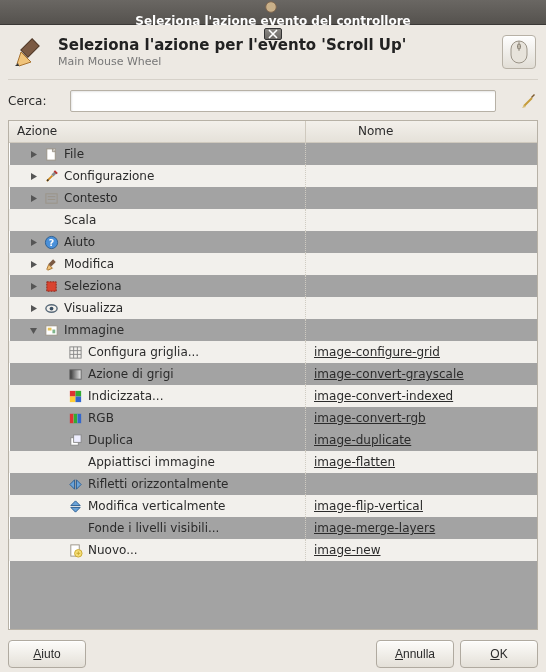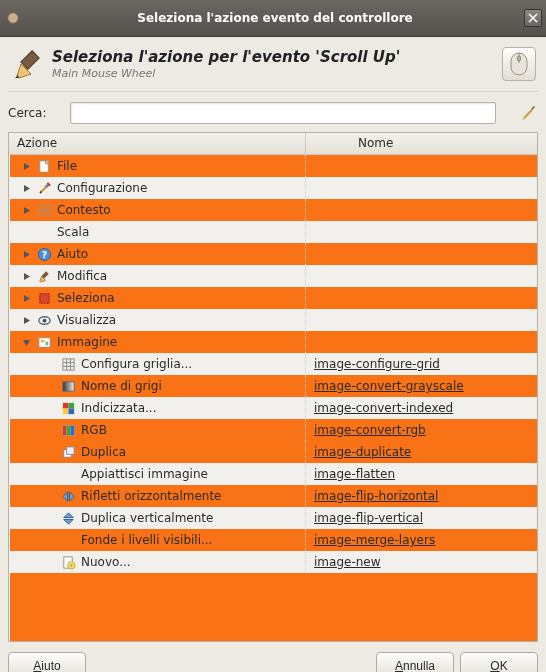--- a/index.html
+++ b/index.html
@@ -6,43 +6,43 @@
 body {
   font-family: "DejaVu Sans", "Liberation Sans", sans-serif;
   font-size: 12px;
   background: #ede9e3;
   color: #2b2b2b;
   width: 546px;
   height: 672px;
   overflow: hidden;
 }
 .titlebar {
-  height: 37px;
+  height: 25px;
   background: linear-gradient(#6a6763, #55524e);
   display: flex;
   align-items: center;
   padding: 0 4px;
   color: #fff;
   font-weight: bold;
   border-bottom: 1px solid #3a3836;
+  flex-direction: column;
 }
 .titlebar .icon-slot { width: 18px; height: 18px; display:flex; align-items:center; justify-content:center; margin-right:4px;}
 .titlebar .ttext { flex:1; text-align:center; font-size:12px; }
 .titlebar .winbtn {
   width: 18px; height: 18px; border:1px solid #333; border-radius:2px;
   background: linear-gradient(#8b8884,#6b6864);
   display:flex; align-items:center; justify-content:center;
   color:#fff; font-size:11px; font-weight:bold;
 }
 .dialog-body { padding: 6px 8px 8px 8px; }
 .header {
-  display:flex; align-items:center; gap:4px;
+  display:flex; align-items:center; gap:10px;
   padding: 2px 2px 8px 2px;
   border-bottom: 1px solid #d6d1c9;
-  font-style: italic;
 }
 .header .hicon {
   width: 38px; height:38px;
   display:flex; align-items:center; justify-content:center;
 }
 .header .htxt { flex:1; }
 .header .htxt .htitle { font-size: 15px; font-weight: bold; color:#222; }
 .header .htxt .hsub { font-size: 11px; color: #777; margin-top:1px;}
 .header .ricon {
   width: 34px; height: 34px;
@@ -61,21 +61,21 @@
   flex:1; height:22px;
   background:#fff; border:1px solid #b7b1a6;
   border-radius:2px; padding: 0 4px;
   font-size:12px;
   box-shadow: inset 1px 1px 2px rgba(0,0,0,0.1);
 }
 .broom { width:18px; height:18px; display:flex; align-items:center; justify-content:center;}
 
 .tree-wrap {
   border: 1px solid #b7b1a6;
-  background: #f97316;
+  background: #a3a3a3;
   box-shadow: inset 1px 1px 0 #fff;
   height: 510px;
   position: relative;
 }
 .tree-head {
   display:flex;
   background: linear-gradient(#f3f0eb,#e5e1d9);
   border-bottom: 1px solid #cfc9be;
   height: 22px;
 }
@@ -100,21 +100,21 @@
   display:flex;
   height: 22px;
   align-items:center;
 }
 .row.alt { background: #f2f0ec; }
 .row .cell1 {
   width: 297px;
   display:flex; align-items:center;
   border-right: 1px dotted #d0ccc2;
   height:100%;
-  padding-left: 9px;
+  padding-left: 16px;
   gap: 2px;
 }
 .row .cell2 {
   flex:1; padding-left: 8px;
   color:#2b2b2b;
   text-decoration:underline;
 }
 .expander {
   width: 12px; height:12px;
   display:flex; align-items:center; justify-content:center;
@@ -382,21 +382,21 @@
               <svg width="15" height="15" viewBox="0 0 16 16">
                 <rect x="2" y="3" width="12" height="10" fill="url(#gg)" stroke="#666"></rect>
                 <defs>
                   <linearGradient id="gg">
                     <stop offset="0" stop-color="#333"></stop>
                     <stop offset="1" stop-color="#eee"></stop>
                   </linearGradient>
                 </defs>
               </svg>
             </span>
-            <span class="label">Nome di grigi</span>
+            <span class="label">Azione di grigi</span>
           </div>
           <div class="cell2">image-convert-grayscale</div>
         </div>
         <div class="row alt">
           <div class="cell1">
             <span style="display:inline-block;width:24px"></span>
             <span class="expander"></span>
             <span class="node-icon">
               <svg width="15" height="15" viewBox="0 0 16 16">
                 <rect x="2" y="2" width="6" height="6" fill="#d33"></rect>
@@ -453,33 +453,32 @@
             <span style="display:inline-block;width:24px"></span>
             <span class="expander"></span>
             <span class="node-icon">
               <svg width="15" height="15" viewBox="0 0 16 16">
                 <path d="M7 3 L2 8 L7 13 Z" fill="#6aa3d9" stroke="#2a5c8f"></path>
                 <path d="M9 3 L14 8 L9 13 Z" fill="#6aa3d9" stroke="#2a5c8f"></path>
               </svg>
             </span>
             <span class="label">Rifletti orizzontalmente</span>
           </div>
-          <div class="cell2">image-flip-horizontal</div>
         </div>
         <div class="row alt">
           <div class="cell1">
             <span style="display:inline-block;width:24px"></span>
             <span class="expander"></span>
             <span class="node-icon">
               <svg width="15" height="15" viewBox="0 0 16 16">
                 <path d="M3 7 L8 2 L13 7 Z" fill="#6aa3d9" stroke="#2a5c8f"></path>
                 <path d="M3 9 L8 14 L13 9 Z" fill="#6aa3d9" stroke="#2a5c8f"></path>
               </svg>
             </span>
-            <span class="label">Duplica verticalmente</span>
+            <span class="label">Modifica verticalmente</span>
           </div>
           <div class="cell2">image-flip-vertical</div>
         </div>
         <div class="row">
           <div class="cell1">
             <span style="display:inline-block;width:24px"></span>
             <span class="expander"></span>
             <span class="node-icon"></span>
             <span class="label">Fonde i livelli visibili...</span>
           </div>

